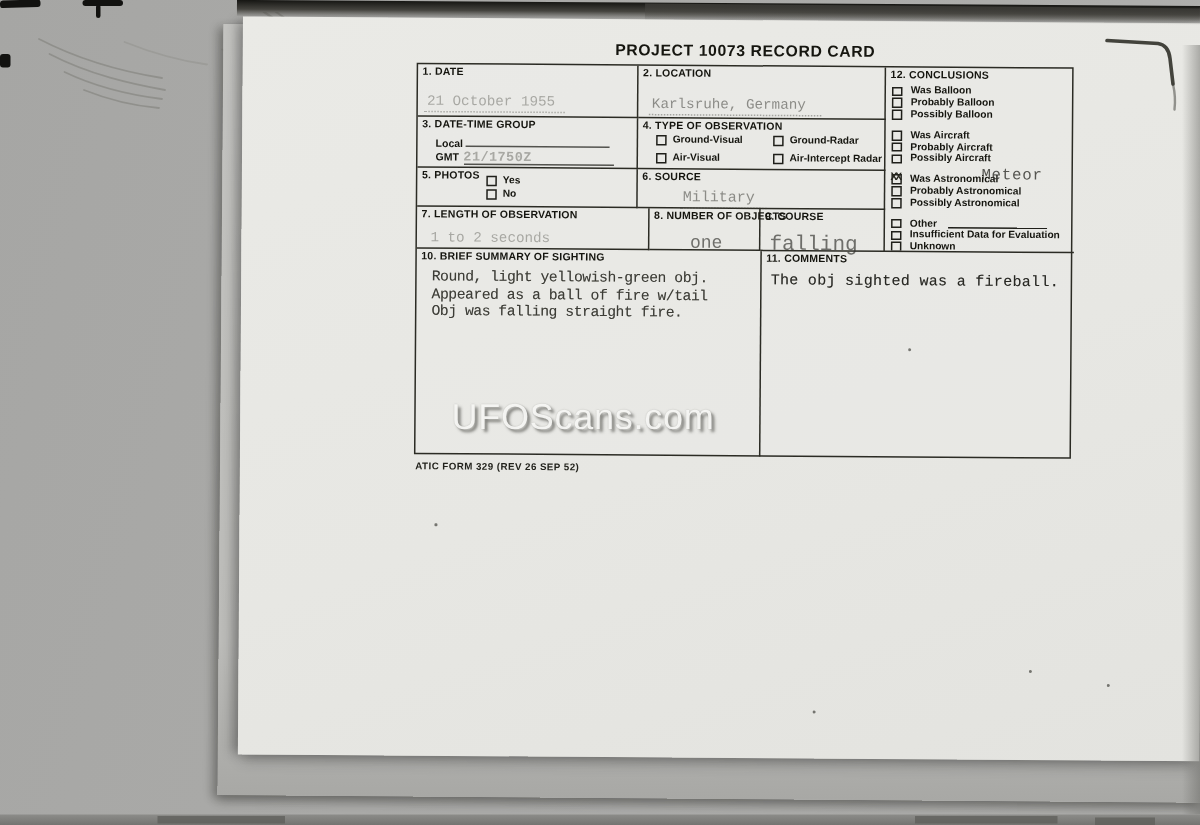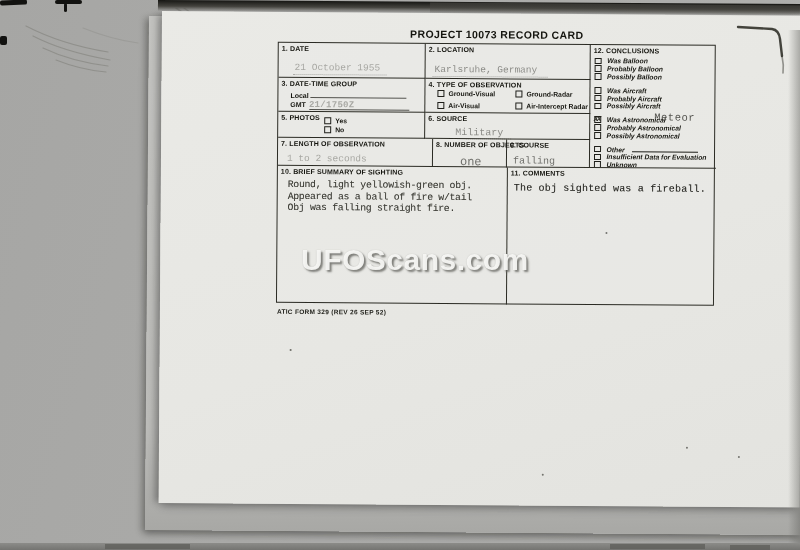--- a/index.html
+++ b/index.html
@@ -53,39 +53,39 @@
   .faint3{color:rgba(52,52,47,0.68);}
   .cbx{display:inline-block;width:5px;height:5px;border:1px solid #1f1f1a;
     box-sizing:content-box;background:transparent;flex:none;}
   .opt{position:absolute;display:flex;align-items:center;gap:4px;
     font-size:6.8px;font-weight:bold;color:#15150f;white-space:nowrap;}
   .fline{display:inline-block;border-bottom:1px solid rgba(45,45,40,0.8);height:9px;}
 
   
   .clist{position:absolute;left:4px;top:12px;right:2px;}
   .citem{display:flex;align-items:center;gap:6px;height:7.8px;
-    font-size:6.8px;font-weight:bold;color:#15150f;white-space:nowrap;font-style:italic;}
+    font-size:6.8px;font-weight:bold;color:#15150f;white-space:nowrap;}
   .citem .cbx{position:relative;width:4.5px;height:4.5px;}
   .cmark{position:absolute;left:-1.5px;top:-2.5px;font-family:"Liberation Mono",monospace;
     font-size:7.5px;font-weight:bold;letter-spacing:-1.5px;color:#26261f;}
   .gap{margin-top:6px;}
   .cline{display:inline-block;width:66px;border-bottom:1px solid #1f1f1a;height:5px;margin-left:1px;}
   .meteor{position:absolute;left:64px;top:66px;font-family:"Liberation Mono",monospace;
     font-size:10.5px;letter-spacing:.5px;color:rgba(48,48,43,0.8);}
 
   .summary-line{font-family:Liberation Mono, monospace;font-size:9.8px;line-height:11.6px;
     letter-spacing:-0.3px;color:rgba(40,40,34,0.8);text-shadow:0 0 .4px rgba(40,40,34,0.45);white-space:nowrap;}
   .comments-text{font-family:"Liberation Mono",monospace;font-size:10px;letter-spacing:.2px;
     color:rgba(28,28,24,0.88);text-shadow:0 0 .4px rgba(28,28,24,0.5);white-space:nowrap;}
 
   .form-number{position:absolute;left:117px;top:296px;font-size:6.5px;font-weight:bold;
     letter-spacing:.3px;color:#23231d;}
 
   
-  .watermark{position:absolute;left:301px;top:243px;font-size:30px;font-weight:bold;
+  .watermark{position:absolute;left:301px;top:265px;font-size:24px;font-weight:normal;
     letter-spacing:.5px;color:rgba(250,250,247,0.92);
     text-shadow:2px 2px 2px rgba(108,108,103,0.85),0 0 1px rgba(150,150,145,0.6);}
 </style>
 </head>
 <body>
 
 <div class="scene">
 
   <div class="ink-mark" style="left:0;top:0;width:27px;height:5px;transform:rotate(-2deg);"></div>
   <div class="ink-mark" style="left:55px;top:0;width:27px;height:4px;"></div>
@@ -108,21 +108,21 @@
   <div class="under-sheet"></div>
 
   <div class="paper">
 
     <div class="form-title">PROJECT 10073 RECORD CARD</div>
 
     <div class="card">
 
       <div class="cell bR bB" style="left:0;top:0;width:147px;height:35px;">
         <span class="flabel">1. DATE</span>
-        <span class="mono faint1" style="position:absolute;left:14px;top:19px;font-size:9.5px;border-bottom:1px dotted rgba(60,60,54,0.35);padding:0 6px 1px 2px;">21 October 1955</span>
+        <span class="mono faint1" style="position:absolute;left:4px;top:19px;font-size:9.5px;border-bottom:1px dotted rgba(60,60,54,0.35);padding:0 6px 1px 2px;">21 October 1955</span>
       </div>
 
       <div class="cell bR bB" style="left:147px;top:0;width:165px;height:35px;">
         <span class="flabel">2. LOCATION</span>
         <span class="mono faint2" style="position:absolute;left:7px;top:20px;font-size:9.5px;border-bottom:1px dotted rgba(60,60,54,0.4);padding:0 10px 1px 2px;">Karlsruhe, Germany</span>
       </div>
 
       <div class="cell bB" style="left:312px;top:0;width:126px;height:123px;overflow:hidden;">
         <span class="flabel">12. CONCLUSIONS</span>
         <div class="clist">
@@ -255,21 +255,21 @@
         <span class="mono faint1" style="position:absolute;left:9px;top:15px;font-size:9.5px;">1 to 2 seconds</span>
       </div>
 
       <div class="cell bR bB" style="left:155px;top:95px;width:74px;height:28px;">
         <span class="flabel">8. NUMBER OF OBJECTS</span>
         <span class="mono faint3" style="position:absolute;left:27px;top:16px;font-size:12px;">one</span>
       </div>
 
       <div class="cell bR bB" style="left:229px;top:95px;width:83px;height:28px;">
         <span class="flabel">9. COURSE</span>
-        <span class="mono faint3" style="position:absolute;left:6px;top:16px;font-size:10px;">falling</span>
+        <span class="mono faint3" style="position:absolute;left:6px;top:16px;font-size:14px;">falling</span>
       </div>
 
       <div class="cell bR" style="left:0;top:123px;width:230px;height:137px;">
         <span class="flabel">10. BRIEF SUMMARY OF SIGHTING</span>
         <div style="position:absolute;left:10px;top:13px;">
           <div class="summary-line">Round, light yellowish-green obj.</div>
           <div class="summary-line">Appeared as a ball of fire w/tail</div>
           <div class="summary-line">Obj was falling straight fire.</div>
         </div>
       </div>

